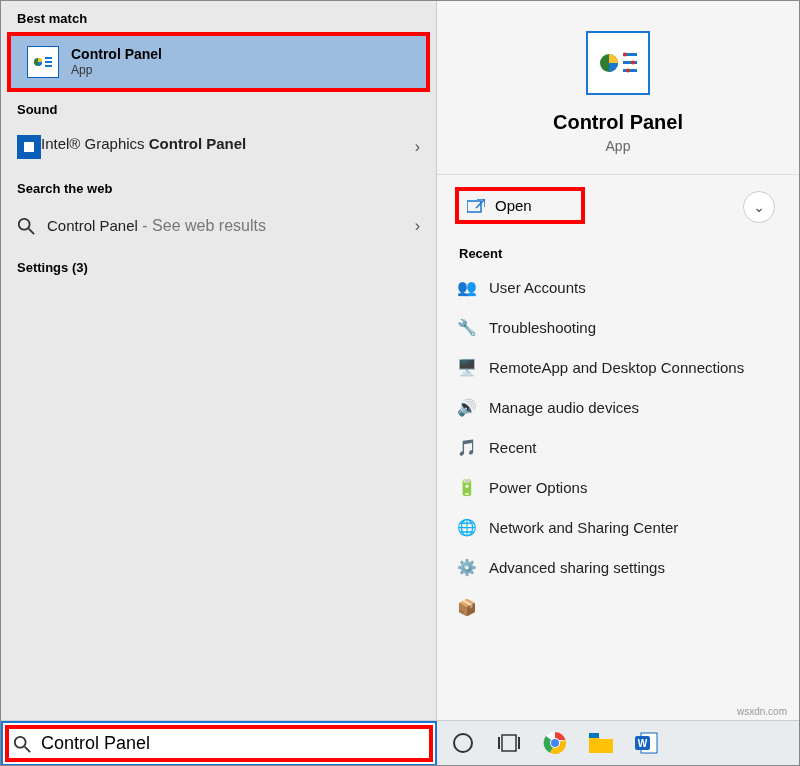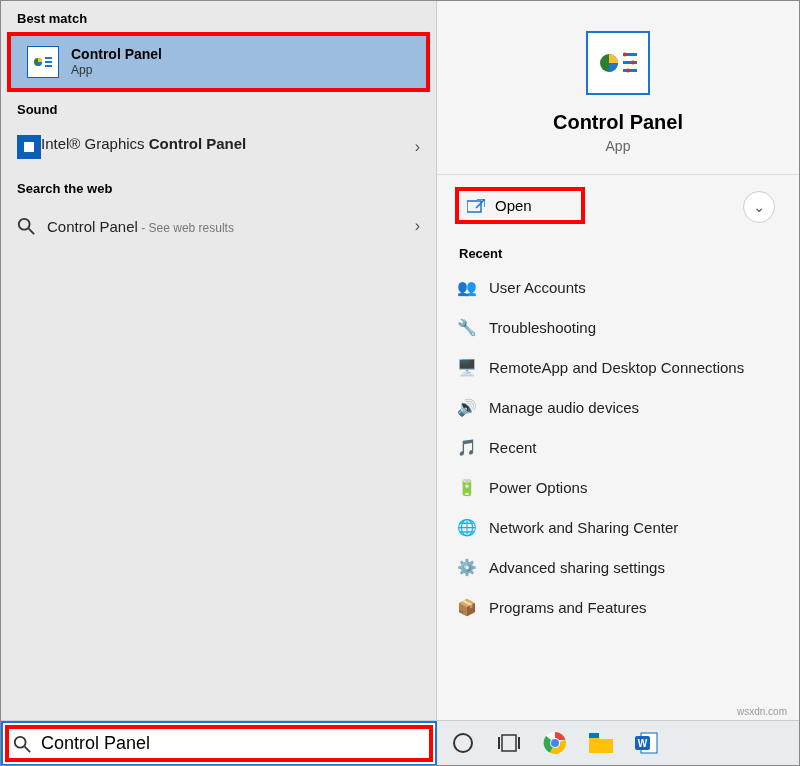--- a/index.html
+++ b/index.html
@@ -15,21 +15,21 @@
   .bm-sub { font-size: 12px; color: #333; }
   .app-row { height: 48px; display:flex; align-items:center; padding:0 16px; justify-content:space-between; }
   .app-row-left { display:flex; align-items:flex-start; }
   .app-icon { width: 24px; height: 24px; background:#0b5fb8; display:flex; align-items:center; justify-content:center; color:#fff; font-size:12px; }
   .app-label { font-size:15px; color:#222; }
   .chev { font-size:16px; color:#555; }
   .web-row { height: 48px; display:flex; align-items:center; padding:0 16px; justify-content:space-between; }
   .web-row-left { display:flex; align-items:center; gap:12px; }
   .search-icon { font-size:18px; color:#333; }
   .web-label { font-size:15px; color:#222; }
-  .web-sub { color:#777; font-size:12px; }
+  .web-sub { color:#777; font-size:16px; }
   .header-area { text-align:center; padding: 30px 0 20px 0; }
   .big-icon { width: 64px; height: 64px; background:#fff; border:2px solid #1976d2; margin:0 auto 16px auto; display:flex; align-items:center; justify-content:center; }
   .header-area h2 { font-size: 20px; font-weight: 600; margin-bottom:4px; }
   .header-area .app-type { font-size: 14px; color:#666; }
   .divider { height:1px; background:#ddd; }
   .open-row-wrap { padding:12px 18px; position:relative; }
   .open-row { display:flex; align-items:center; gap:10px; border:4px solid red; padding:6px 20px 6px 8px; width:130px; }
   .open-icon { color:#1976d2; font-size:16px; }
   .open-label { font-size:15px; }
   .expand-btn { position:absolute; right:24px; top:16px; width:32px; height:32px; border:1px solid #ccc; border-radius:50%; background:#fff; display:flex; align-items:center; justify-content:center; color:#555; font-size:14px; }
@@ -87,20 +87,21 @@
         <span class="search-icon">
           <svg width="18" height="18" viewBox="0 0 20 20">
               <circle cx="8" cy="8" r="6" stroke="#333" stroke-width="2" fill="none"></circle>
               <line x1="13" y1="13" x2="19" y2="19" stroke="#333" stroke-width="2"></line>
             </svg>
         </span>
         <span class="web-label"><span>Control Panel</span><span class="web-sub"> - See web results</span></span>
       </div>
       <span class="chev">›</span>
     </div>
+    <div class="section-label">Settings (3)</div>
   </div>
 
   <div class="right">
     <div class="header-area">
       <div class="big-icon">
         <svg width="46" height="40" viewBox="0 0 46 40">
             <rect x="0" y="0" width="46" height="40" fill="#fff"></rect>
             <circle cx="14" cy="20" r="9" fill="#2e7d32"></circle>
             <path d="M14 20 L14 11 A9 9 0 0 1 23 20 Z" fill="#fbc02d"></path>
             <path d="M14 20 L23 20 A9 9 0 0 1 14 29 Z" fill="#1976d2"></path>
@@ -159,21 +160,20 @@
       <div class="recent-item">
           <span class="ritem-icon">🌐</span>
           <span>Network and Sharing Center</span>
         </div>
       <div class="recent-item">
           <span class="ritem-icon">⚙️</span>
           <span>Advanced sharing settings</span>
         </div>
       <div class="recent-item">
           <span class="ritem-icon">📦</span>
-          <span>Programs and Features</span>
         </div>
     </div>
   </div>
 </div>
 
 <div class="bottom">
   <div class="search-box">
     <span>
       <svg width="18" height="18" viewBox="0 0 20 20">
           <circle cx="8" cy="8" r="6" stroke="#333" stroke-width="2" fill="none"></circle>

